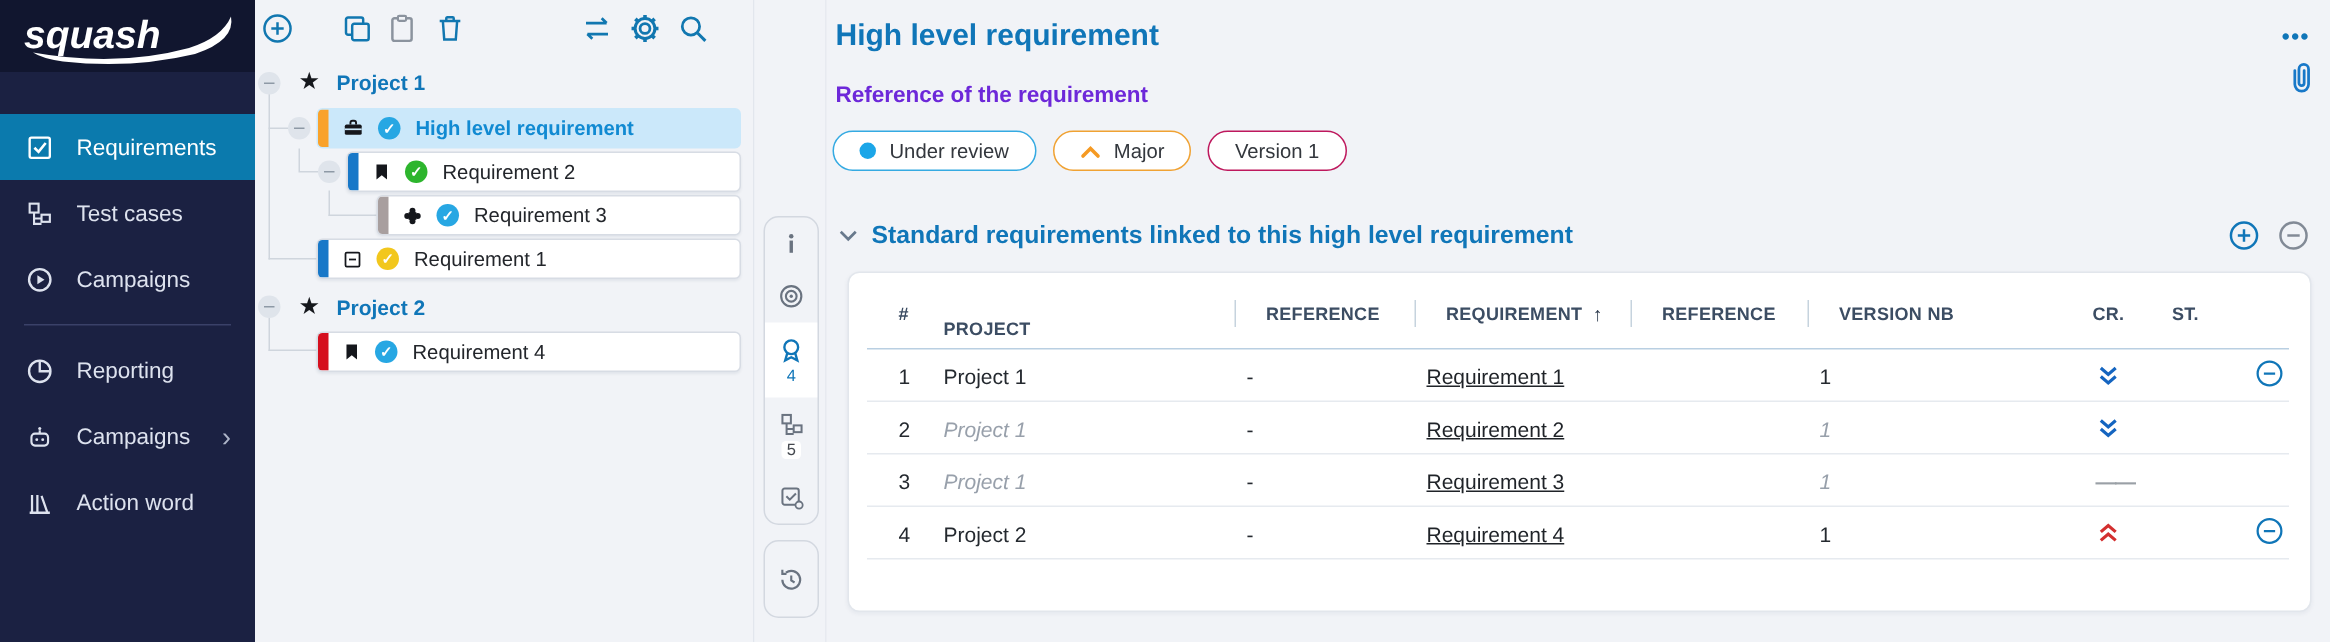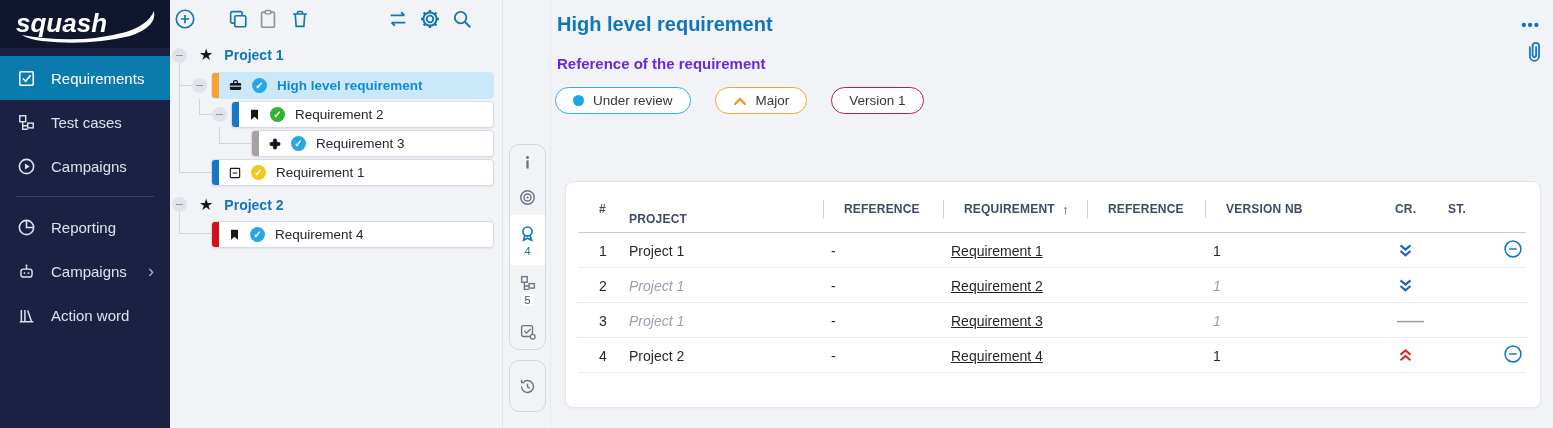--- a/index.html
+++ b/index.html
@@ -2,21 +2,21 @@
 <html><head>
 <meta charset="utf-8">
 <style>
   * { box-sizing: border-box; margin: 0; padding: 0; }
   html,body { width:1553px; height:428px; overflow:hidden;
     font-family:"Liberation Sans", sans-serif; background:#f1f3f7; }
 
   
   .sidebar { position:absolute; left:0; top:0; width:170px; height:428px; background:#1b2142; }
   .logo-box { height:48px; background:#11162f; display:flex; align-items:center; padding-left:8px; }
-  .nav { margin-top:8px; }
+  .nav { margin-top:28px; }
   .nav-item { height:44px; display:flex; align-items:center; gap:15px; padding-left:17px;
     color:#dde2ee; font-size:15px; cursor:pointer; }
   .nav-item.active { background:#0b7aad; color:#fff; }
   .nav-item svg { flex:0 0 auto; }
   .nav-chevron { margin-left:auto; margin-right:16px; font-size:18px; color:#aeb5c9; }
   .nav-divider { border-top:1px solid #3a4168; margin:8px 16px; }
 
   
   .tree-panel { position:absolute; left:170px; top:0; width:333px; height:428px;
     background:#f1f3f7; border-right:1px solid #e2e6ed; }
@@ -51,21 +51,21 @@
   .abtn { width:100%; display:flex; flex-direction:column; align-items:center; justify-content:center;
     color:#6a7380; cursor:pointer; padding:9px 0 8px; }
   .abtn.active { background:#fff; color:#1076b8; }
   .count { font-size:11px; line-height:12px; margin-top:2px; background:#fff; border-radius:3px; padding:0 3px; }
   .count.c-blue { color:#1076b8; } .count.c-dark { color:#44484f; }
 
   
   .main { position:absolute; left:551px; top:0; right:0; height:428px; }
   .page-title { position:absolute; left:6px; top:13px; font-size:20px; font-weight:700; color:#1076b8; }
   .page-sub { position:absolute; left:6px; top:55px; font-size:15px; font-weight:700; color:#6d28d9; }
-  .badges { position:absolute; left:4px; top:87px; display:flex; gap:24px; }
+  .badges { position:absolute; left:4px; top:87px; display:flex; gap:11px; }
   .pill { height:27px; border-radius:14px; background:#fff; display:inline-flex; align-items:center;
     gap:9px; padding:0 17px; font-size:13.5px; color:#33373d; cursor:pointer; }
   .pill.status { border:1px solid #35aae2; }
   .pill.crit { border:1px solid #f0a233; }
   .pill.version { border:1px solid #be185d; }
   .dot-blue { width:11px; height:11px; border-radius:50%; background:#1ba6e8; }
   .more-dots { position:absolute; right:13px; top:16px; color:#1076b8; font-size:15px; font-weight:900;
     letter-spacing:1px; cursor:pointer; }
   .clip { position:absolute; right:8px; top:40px; color:#1878c8; cursor:pointer; }
 
@@ -357,20 +357,38 @@
     <div class="pill version">
       <span>Version 1</span>
     </div>
   </div>
 
   <div class="more-dots">•••</div>
   <svg class="clip" width="22" height="26" viewBox="0 0 24 28">
     <path d="M7.5 7.5v10a5 5 0 0010 0v-11a3.5 3.5 0 00-7 0v10a1.9 1.9 0 003.8 0v-9" fill="none" stroke="currentColor" stroke-width="2" stroke-linecap="round"></path>
   </svg>
 
+  <div class="section-row">
+    <span class="sec-chevron">
+      <svg width="13" height="9" viewBox="0 0 13 9">
+          <path d="M1.5 1.5l5 5 5-5" fill="none" stroke="currentColor" stroke-width="1.8"></path>
+        </svg>
+    </span>
+    <span class="sec-title">Standard requirements linked to this high level requirement</span>
+    <span class="sec-actions">
+      <svg class="icbtn blue-ic" viewBox="0 0 24 24">
+        <circle cx="12" cy="12" r="9.5" fill="none" stroke="currentColor" stroke-width="1.8"></circle>
+        <path d="M12 7.5v9M7.5 12h9" stroke="currentColor" stroke-width="1.8"></path>
+      </svg>
+      <svg class="icbtn gray-ic" viewBox="0 0 24 24">
+        <circle cx="12" cy="12" r="9.5" fill="none" stroke="currentColor" stroke-width="1.8"></circle>
+        <path d="M7.5 12h9" stroke="currentColor" stroke-width="1.8"></path>
+      </svg>
+    </span>
+  </div>
 
   <div class="card">
     <div class="grid thead">
       <div class="hc first">#</div>
       <div class="hc proj">PROJECT</div>
       <div class="hc sep">REFERENCE</div>
       <div class="hc sep">
         <span>REQUIREMENT</span>
         <span class="sort-arrow">↑</span>
       </div>

